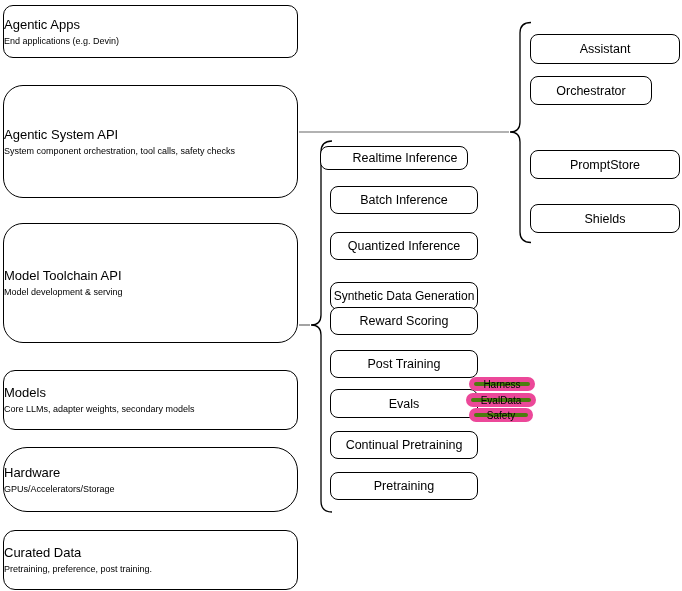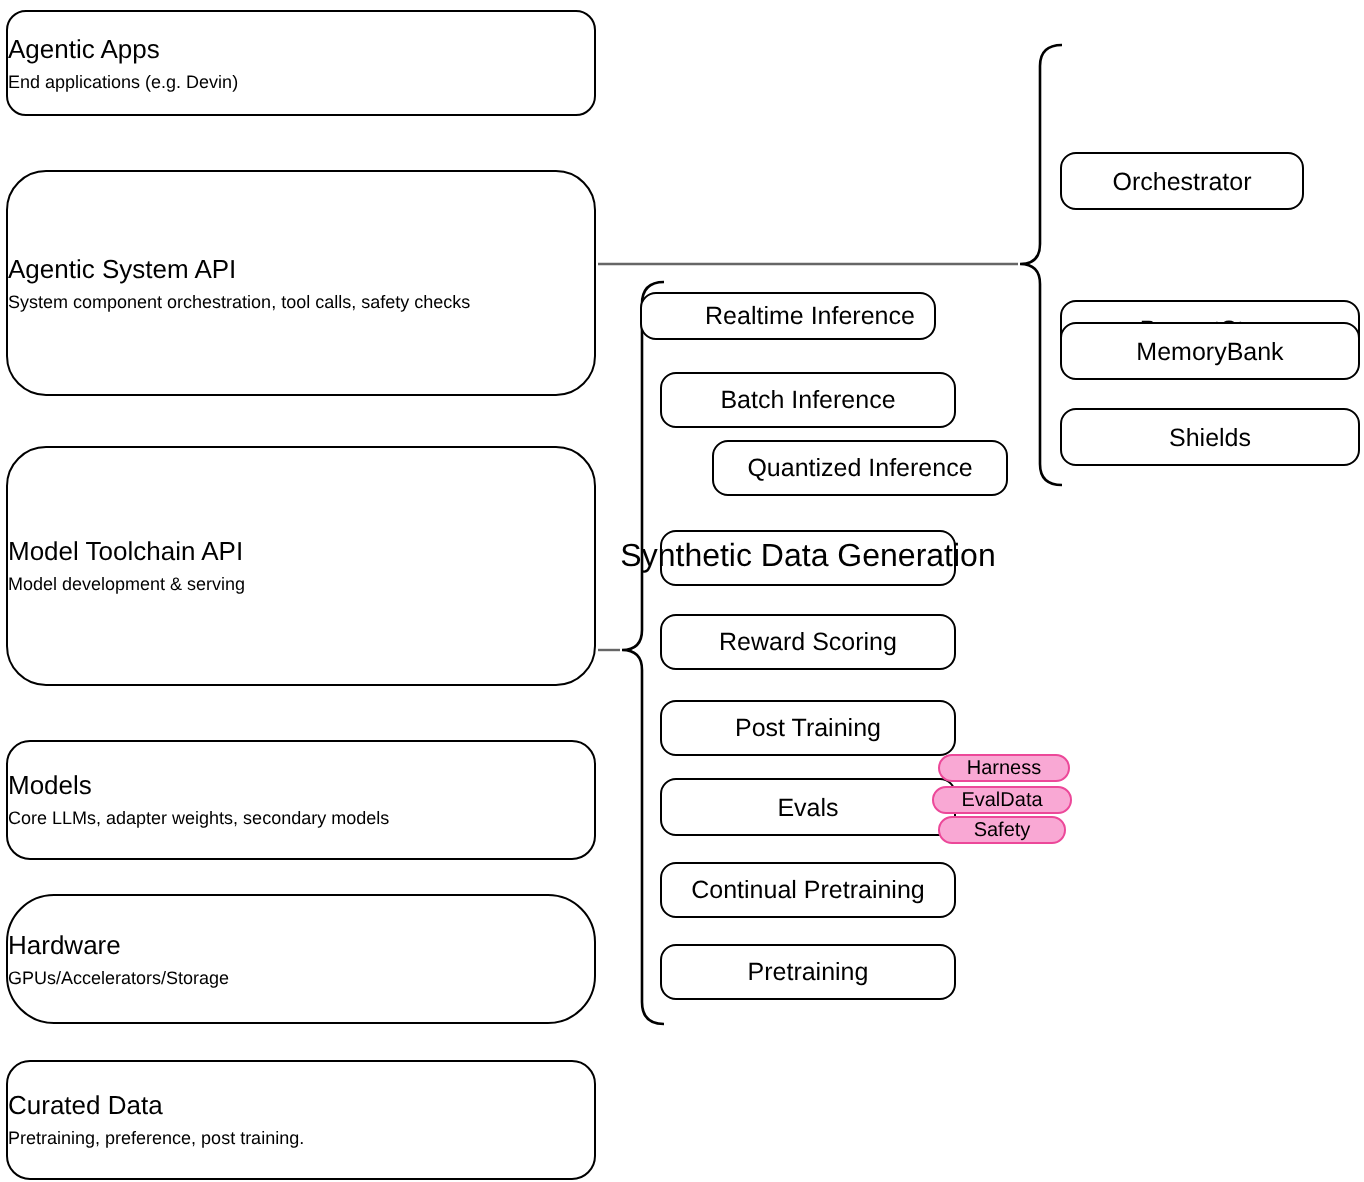--- a/index.html
+++ b/index.html
@@ -56,22 +56,22 @@
     align-items: center;
     justify-content: center;
     text-align: center;
     color: #000000;
     font-size: 12.5px;
     white-space: nowrap;
   }
   .pill {
     position: absolute;
     box-sizing: border-box;
-    background: #f9a8d4;
-    border: 1px solid #ec4899;
+    background: #4d7c0f;
+    border: 5px solid #ec4899;
     border-radius: 9px;
     display: flex;
     align-items: center;
     justify-content: center;
     text-align: center;
     color: #000000;
     font-size: 10px;
     white-space: nowrap;
     z-index: 3;
   }
@@ -115,42 +115,42 @@
 
   <div class="node" style="left:3px; top:530px; width:295px; height:60px; border-radius:12px;">
     <div class="title">Curated Data</div>
     <div class="subtitle">Pretraining, preference, post training.</div>
   </div>
 
   <div class="node-sm" style="left:320px; top:146px; width:148px; height:24px;padding-left:22px;">Realtime Inference</div>
 
   <div class="node-sm" style="left:330px; top:186px; width:148px; height:28px;">Batch Inference</div>
 
-  <div class="node-sm" style="left:330px; top:220px; width:148px; height:28px;margin-left:26px;">Quantized Inference</div>
+  <div class="node-sm" style="left:330px; top:232px; width:148px; height:28px;">Quantized Inference</div>
 
-  <div class="node-sm" style="left:330px; top:265px; width:148px; height:28px; font-size:16px;">Synthetic Data Generation</div>
+  <div class="node-sm" style="left:330px; top:282px; width:148px; height:28px; font-size:12px;">Synthetic Data Generation</div>
 
   <div class="node-sm" style="left:330px; top:307px; width:148px; height:28px;">Reward Scoring</div>
 
   <div class="node-sm" style="left:330px; top:350px; width:148px; height:28px;">Post Training</div>
 
   <div class="node-sm" style="left:330px; top:389px; width:148px; height:29px;">Evals</div>
 
   <div class="node-sm" style="left:330px; top:431px; width:148px; height:28px;">Continual Pretraining</div>
 
   <div class="node-sm" style="left:330px; top:472px; width:148px; height:28px;">Pretraining</div>
 
   <div class="pill" style="left:469px; top:377px; width:66px; height:14px;">Harness</div>
 
   <div class="pill" style="left:466px; top:393px; width:70px; height:14px;">EvalData</div>
 
   <div class="pill" style="left:469px; top:408px; width:64px; height:14px;">Safety</div>
 
+  <div class="node-sm" style="left:530px; top:34px; width:150px; height:30px;">Assistant</div>
 
   <div class="node-sm" style="left:530px; top:76px; width:122px; height:29px;">Orchestrator</div>
 
   <div class="node-sm" style="left:530px; top:118px; width:150px; height:29px;margin-top:32px;">PromptStore</div>
 
-  <div class="node-sm" style="left:530px; top:161px; width:150px; height:29px;">MemoryBank</div>
 
   <div class="node-sm" style="left:530px; top:204px; width:150px; height:29px;">Shields</div>
 
 </div>
 
 </body></html>

